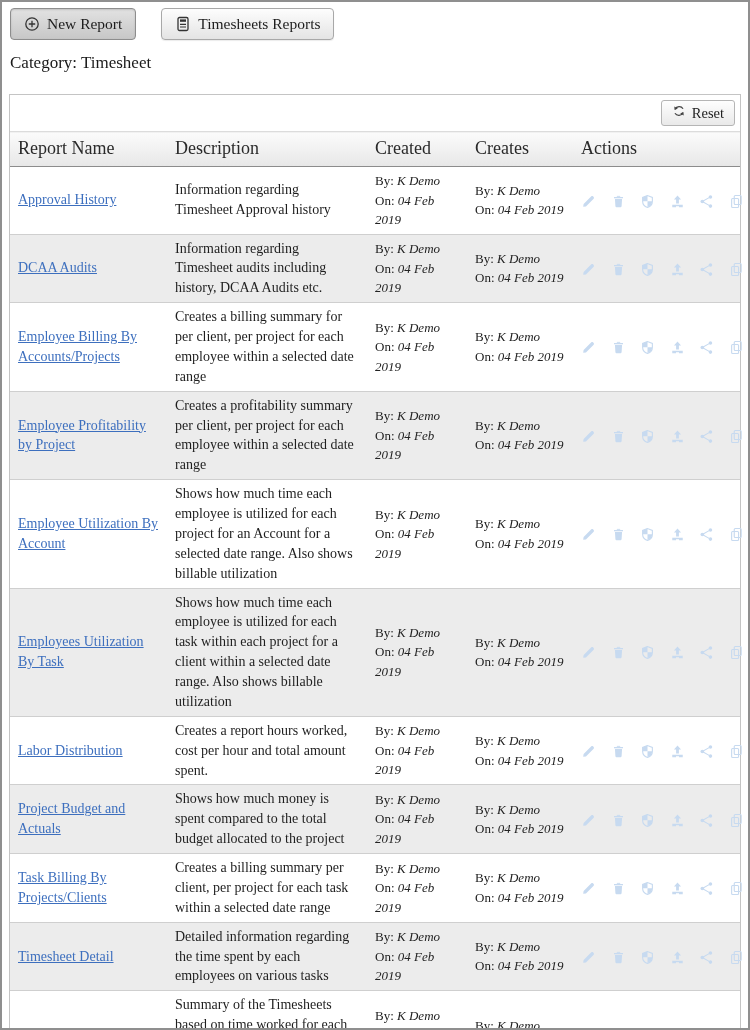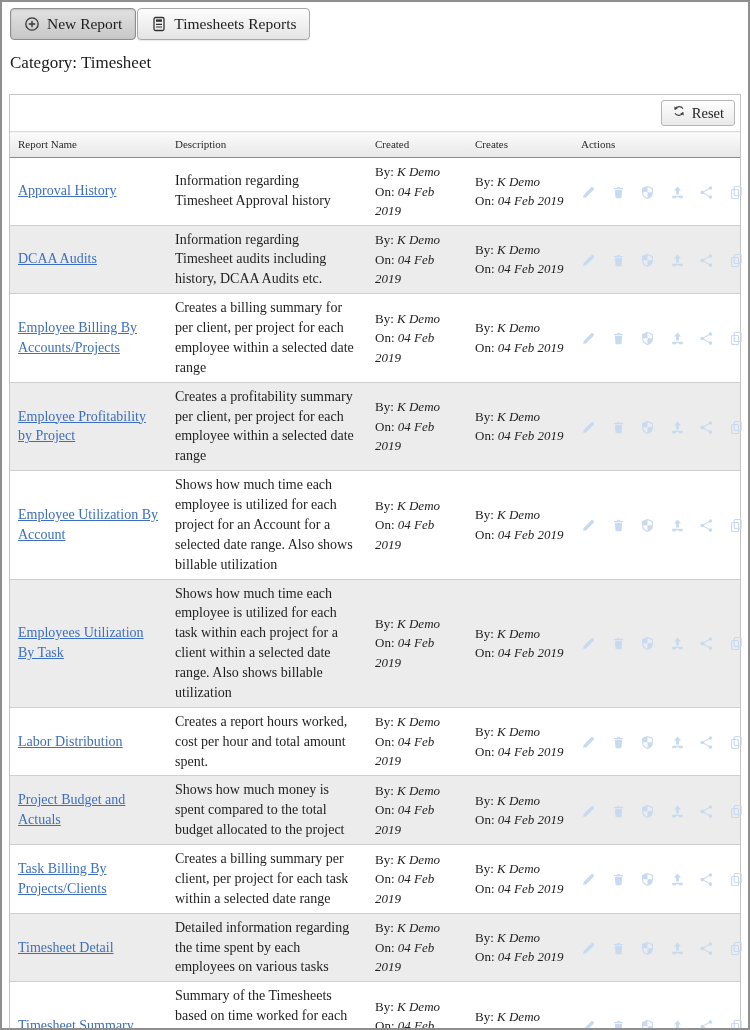--- a/index.html
+++ b/index.html
@@ -15,21 +15,21 @@
     color:#222;
     width:750px;
   }
   .page{
     width:750px; height:1030px;
     border:2px solid #8f8f8f;
     background:#fff;
     overflow:hidden;
   }
   
-  .toolbar{ padding:6px 8px 0 8px; display:flex; gap:1px; }
+  .toolbar{ padding:6px 8px 0 8px; display:flex; gap:25px; }
   .tb-btn{
     display:inline-flex; align-items:center; gap:7px;
     font-family:"Liberation Serif","DejaVu Serif",serif;
     font-size:15.5px; color:#1d1d1d;
     padding:6px 13px;
     border:1px solid #a8a8a8; border-radius:4px;
     background:linear-gradient(#fdfdfd,#e4e4e4);
     box-shadow:0 1px 1px rgba(0,0,0,.08);
     cursor:pointer;
   }
@@ -61,21 +61,21 @@
     padding:3px 10px;
     border:1px solid #b5b5b5; border-radius:3px;
     background:linear-gradient(#fefefe,#e9e9e9);
     cursor:pointer;
     margin-left:18px;
   }
   
   table{ width:100%; border-collapse:collapse; table-layout:fixed; }
   thead th{
     font-weight:normal; text-align:left;
-    font-size:11px; color:#2a2a2a;
+    font-size:18px; color:#2a2a2a;
     padding:6px 8px 7px 8px;
     background:linear-gradient(#fbfbfb,#e7e7e7);
     border-top:1px solid #dcdcdc;
     border-bottom:1px solid #8c8c8c;
   }
   tbody td{
     vertical-align:middle;
     padding:4px 8px;
     font-size:14px;
     border-top:1px solid #cfcfcf;

